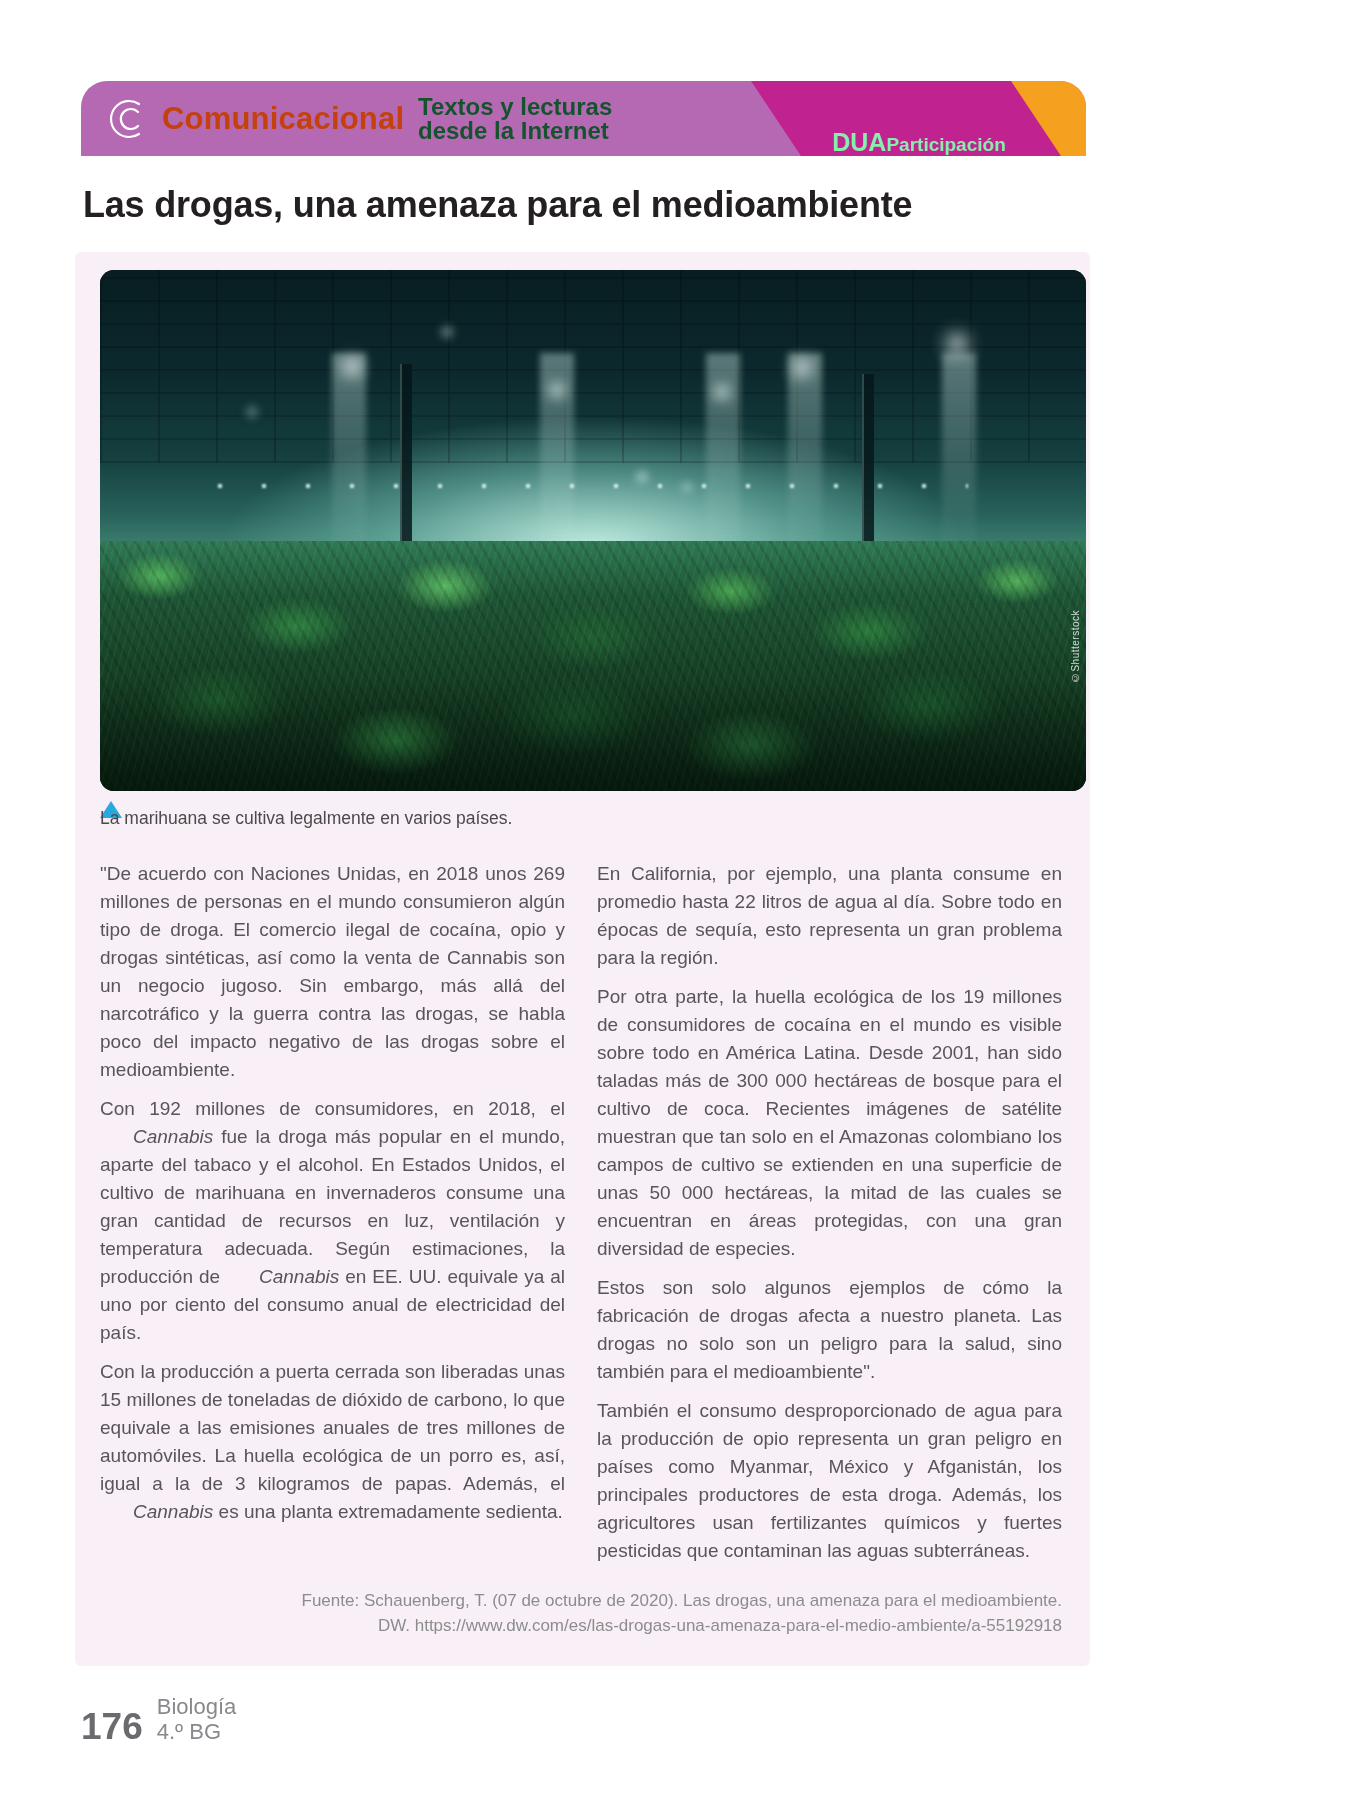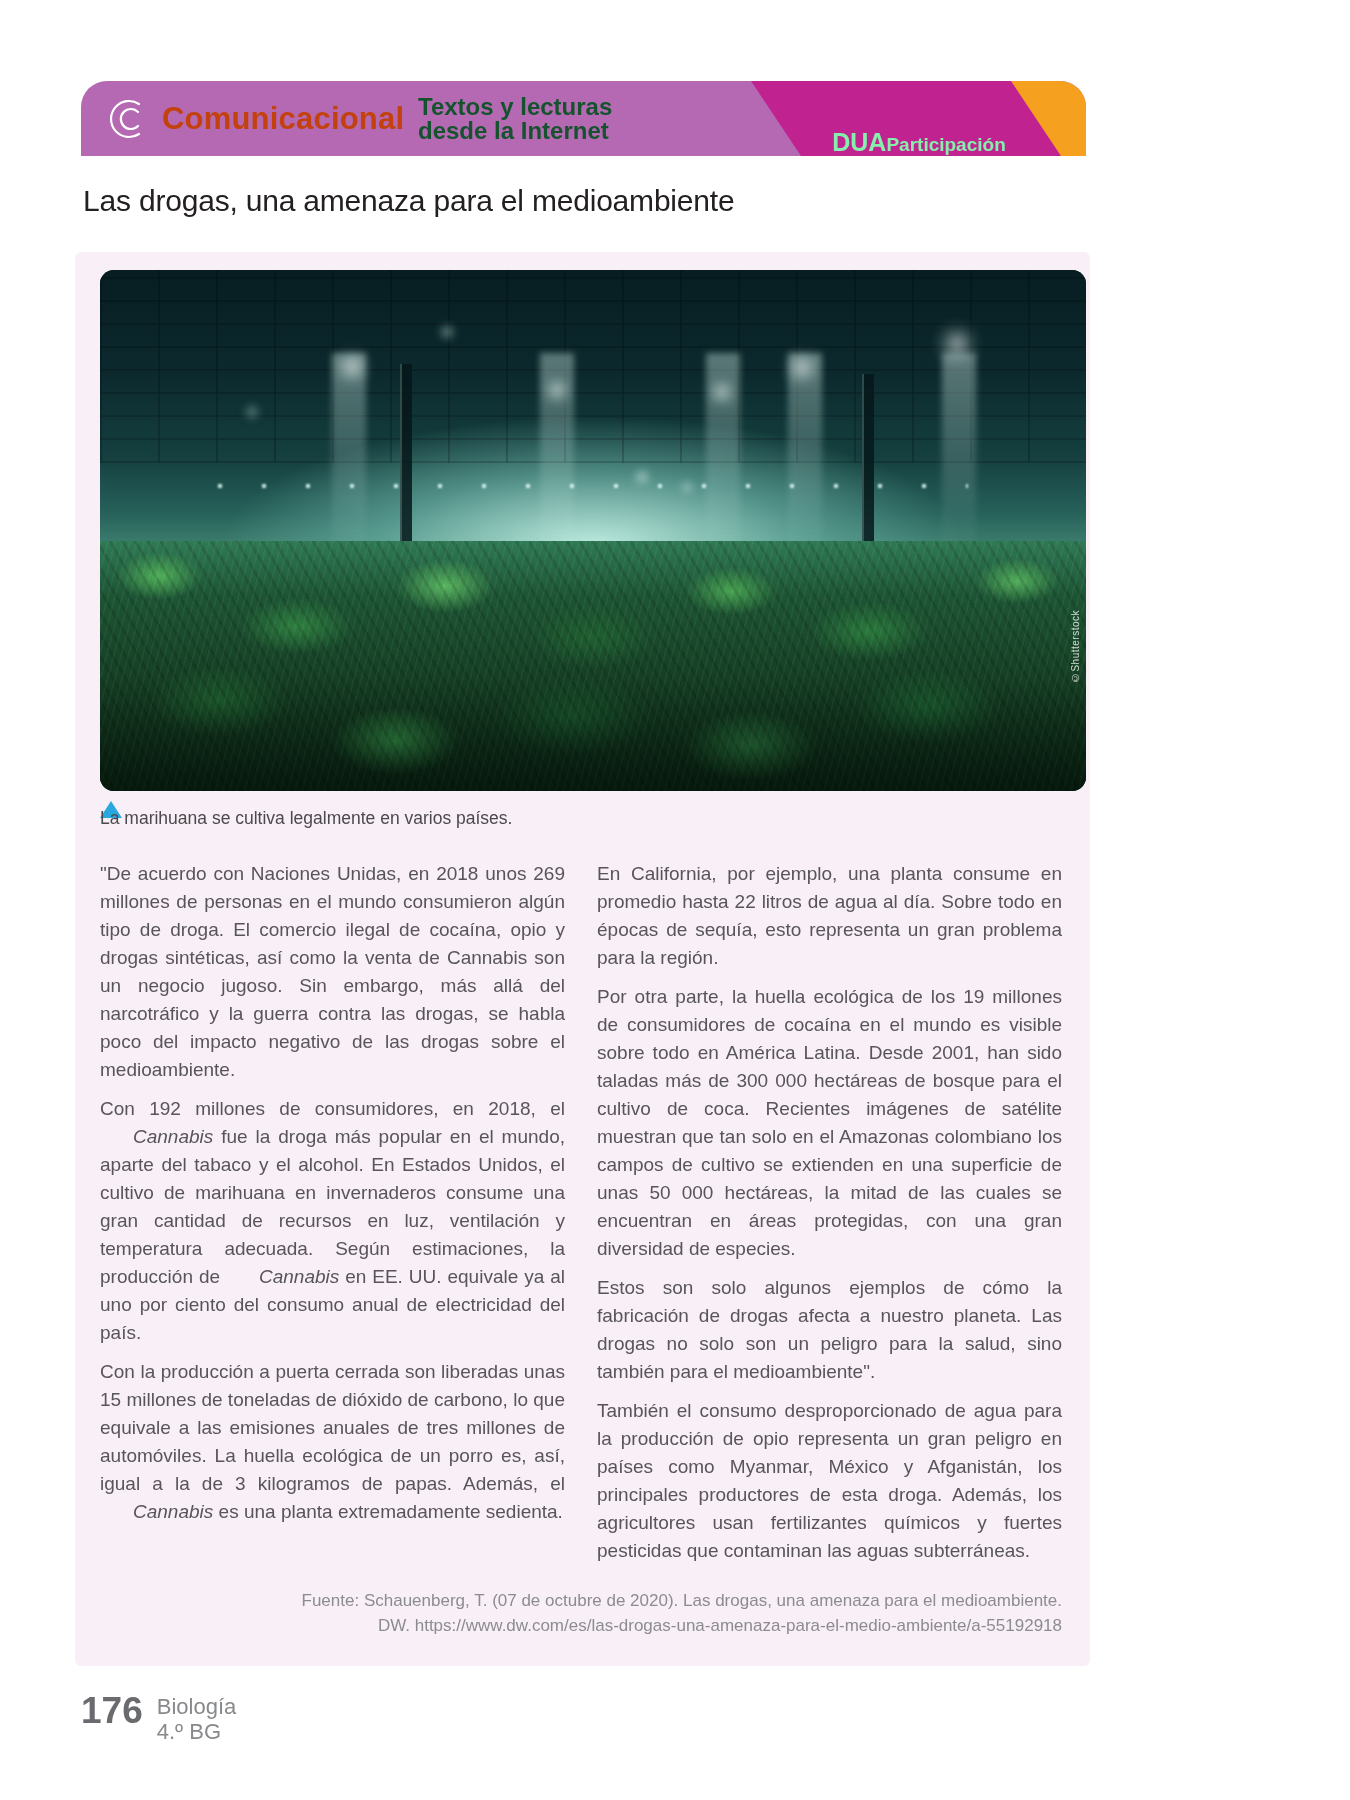--- a/index.html
+++ b/index.html
@@ -22,21 +22,21 @@
     padding-left:26px; color:#86efac;
   }
   .badge-title { font-size:25px; font-weight:800; line-height:27px; }
   .badge-subtitle { font-size:19px; font-weight:700; line-height:22px; }
   .brand-row { position:absolute; left:26px; top:0; height:100%; display:flex; align-items:center; gap:13px; }
   .brand-logo { display:block; }
   .brand-text { color:#c2410c; font-size:31px; font-weight:700; letter-spacing:.2px; }
   .banner-subtitle { position:absolute; left:337px; top:14px; color:#14532d; font-size:24px; font-weight:700; line-height:24px; }
 
   
-  .page-title { position:absolute; left:83px; top:184px; font-size:30px; font-weight:400; color:#242022; letter-spacing:-.2px; }
+  .page-title { position:absolute; left:83px; top:184px; font-size:36px; font-weight:700; color:#242022; letter-spacing:-.2px; }
 
   
   .panel { position:absolute; left:75px; top:252px; width:1015px; height:1414px; background:#f8f0f6; border-radius:6px; }
 
   
   .photo { position:absolute; left:25px; top:18px; width:986px; height:521px; border-radius:14px; overflow:hidden; background:#0c2422; }
   .ph-ceiling { position:absolute; left:0; top:0; right:0; height:53%;
     background:
       radial-gradient(48% 60% at 50% 100%, rgba(196,240,229,.95) 0%, rgba(118,189,177,.55) 45%, rgba(40,90,88,0) 78%),
       linear-gradient(180deg, #071d21 0%, #0c2a2e 38%, #15403f 68%, #27615a 88%, #3d7f6f 100%);
@@ -103,21 +103,21 @@
   .columns { position:absolute; left:25px; top:608px; width:962px; display:flex; gap:32px; }
   .col { width:465px; }
   .para { font-size:19px; line-height:28px; color:#58555a; text-align:justify; hyphens:auto; margin:0 0 11px 0; }
   .para i { font-style:italic;margin-left:33px; }
 
   
   .source { position:absolute; right:28px; top:1336px; text-align:right; font-size:17px; line-height:25px; color:#8c8c8f; }
 
   
   .footer { position:absolute; left:81px; top:1692px; display:flex; align-items:flex-start; gap:14px; }
-  .page-number { font-size:37px; font-weight:700; color:#6a6b6e; line-height:38px; }
+  .page-number { font-size:37px; font-weight:700; color:#6a6b6e; line-height:38px;margin-top:16px; }
   .footer-meta { font-size:22px; color:#88898c; line-height:25px; padding-top:2px; }
 </style>
 </head>
 <body>
 
 <div class="banner">
   <div class="banner-base"></div>
   <div class="banner-corner"></div>
   <div class="banner-badge">
     <div class="badge-title">DUA</div>

